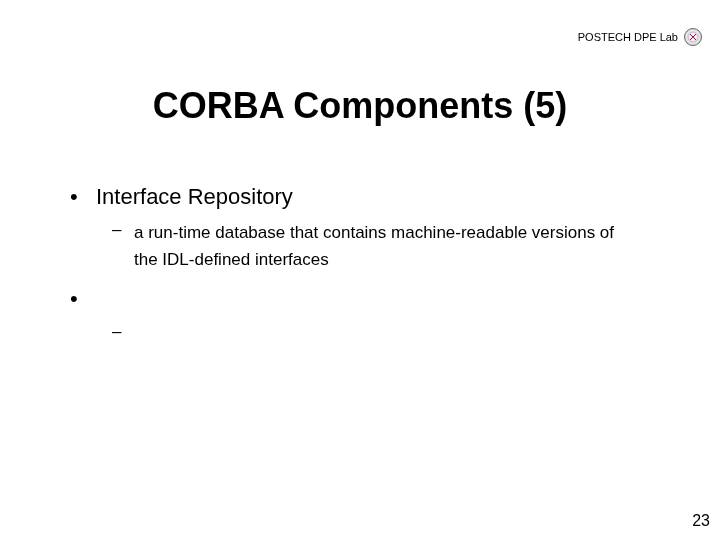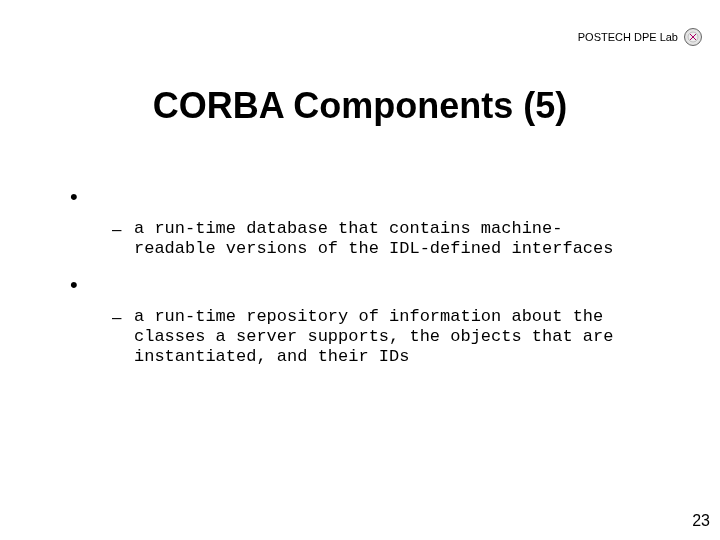--- a/index.html
+++ b/index.html
@@ -77,23 +77,22 @@
       margin-bottom: 12px;
     }
     .sub-marker {
       font-size: 17px;
       line-height: 22px;
       margin-right: 10px;
       min-width: 12px;
     }
     .sub-text {
       font-size: 17px;
-      line-height: 20px;
+      line-height: 27px;
       max-width: 490px;
-      font-family: Liberation Mono, monospace;
     }
     .page-number {
       position: absolute;
       bottom: 10px;
       right: 10px;
       font-size: 16px;
       color: #000000;
     }
   </style>
 </head>
@@ -107,27 +106,27 @@
       <path d="M3 3 L9 9 M9 3 L3 9" stroke="#a06" stroke-width="1"></path>
     </svg>
   </span>
 </div>
 
 <h1 class="title">CORBA Components (5)</h1>
 
 <div class="content">
   <div class="bullet-item">
     <span class="bullet-marker">•</span>
+    <span class="bullet-text">Interface Repository</span>
   </div>
   <div class="sub-item">
     <span class="sub-marker">–</span>
     <span class="sub-text">a run-time database that contains machine-readable versions of the IDL-defined interfaces</span>
   </div>
   <div class="bullet-item">
     <span class="bullet-marker">•</span>
   </div>
   <div class="sub-item">
     <span class="sub-marker">–</span>
-    <span class="sub-text">a run-time repository of information about the classes a server supports, the objects that are instantiated, and their IDs</span>
   </div>
 </div>
 
 <div class="page-number">23</div>
 
 </body></html>

